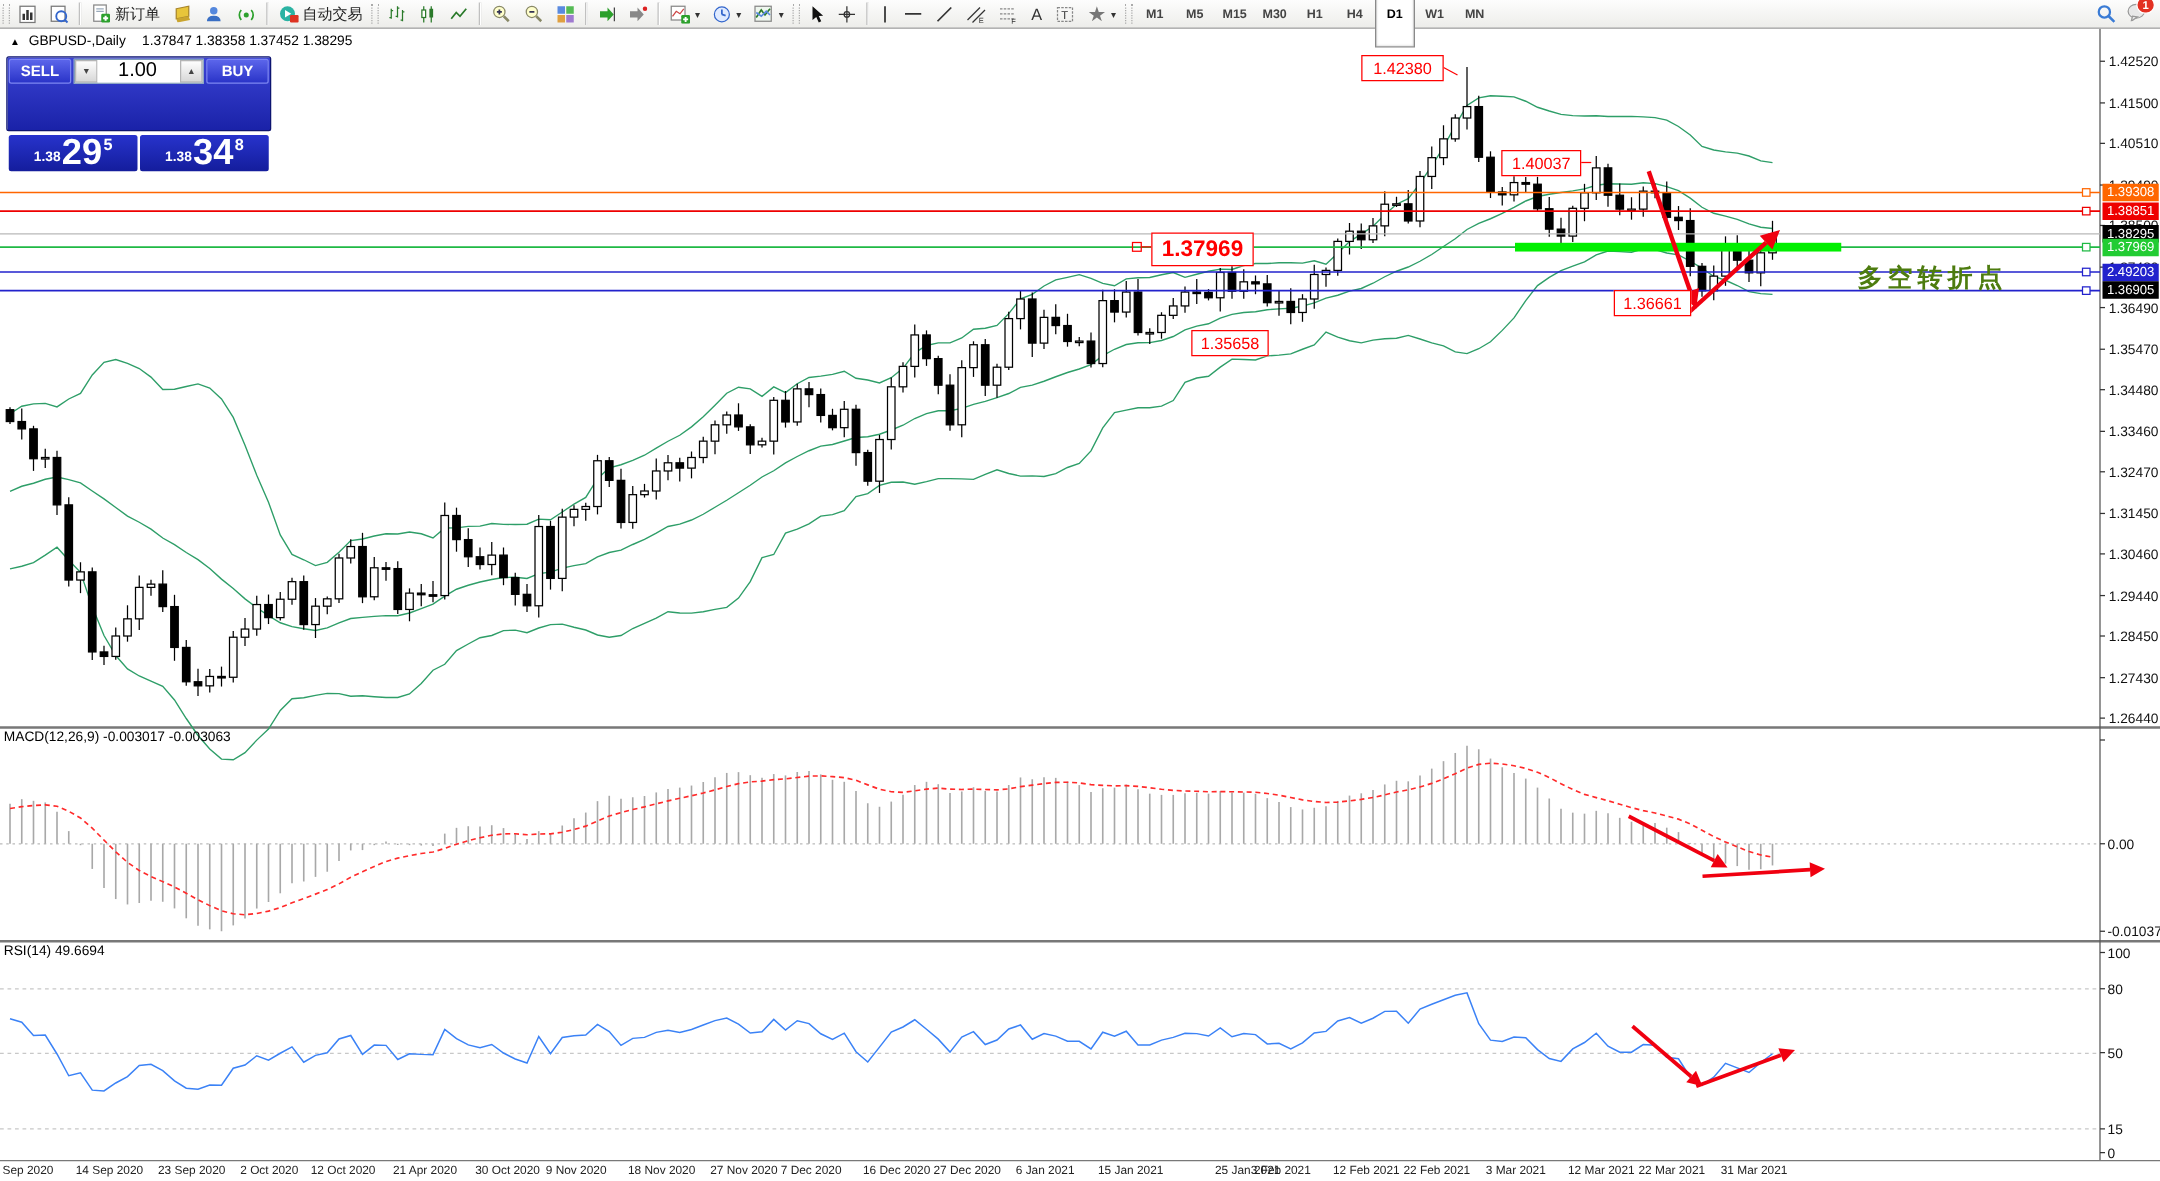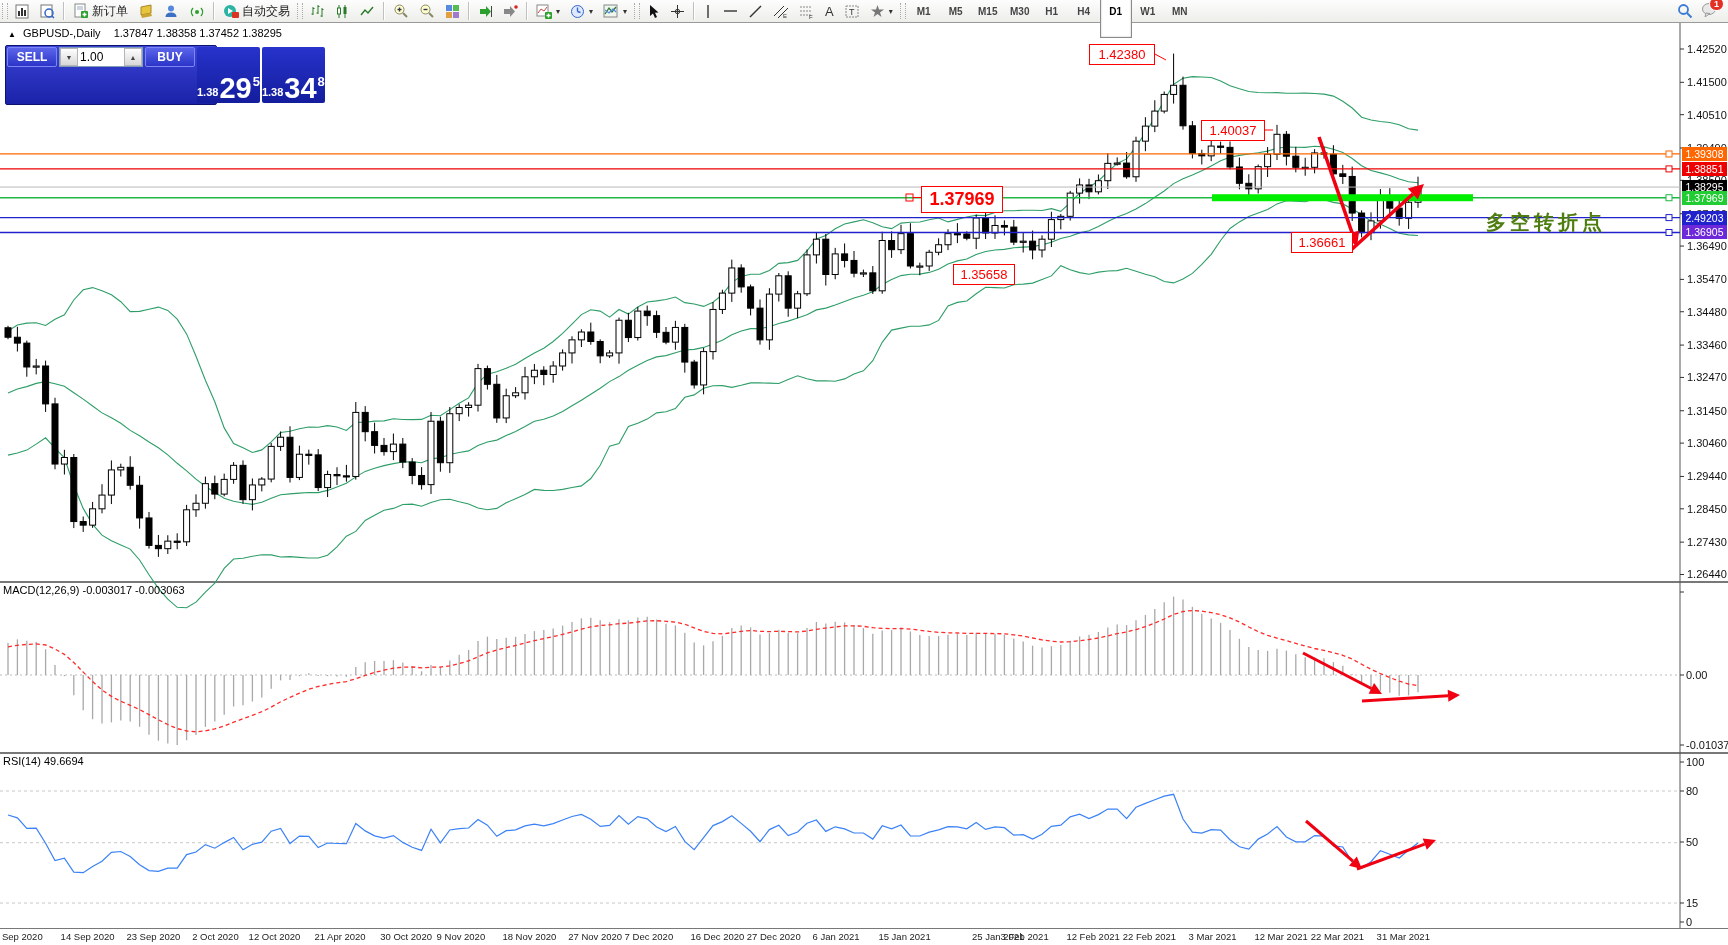--- a/index.html
+++ b/index.html
@@ -28,29 +28,29 @@
   .price-tag{position:absolute;left:1682px;width:45px;height:14px;color:#fff;font-size:10.5px;
     display:flex;align-items:center;justify-content:center;z-index:4;}
   .anno{position:absolute;border:1px solid #f00;color:#f00;background:#fff;
     display:flex;align-items:center;justify-content:center;font-size:13px;z-index:4;}
   .anno.big{font-size:18px;font-weight:bold;}
   .cn-note{position:absolute;font-size:20px;font-weight:bold;letter-spacing:4px;z-index:4;}
   .axis-date{position:absolute;top:931px;font-size:9.5px;color:#222;width:64px;text-align:left;z-index:3;}
   
   #oneclick{position:absolute;left:5px;top:45px;width:210px;height:58px;z-index:10;
     background:linear-gradient(#3b44d6,#1a22a8);border:1px solid #0d1470;border-radius:2px;
-    display:flex;flex-direction:row;}
+    display:flex;flex-direction:column;gap:39px;}
   #oc-row1{display:flex;height:22px;}
   .oc-btn{flex:0 0 48px;margin:1px;background:linear-gradient(#5b65ea,#2a34c8);color:#fff;
     font-size:12px;font-weight:bold;display:flex;align-items:center;justify-content:center;
     border:1px solid #7d86f2;border-radius:2px;cursor:pointer;}
   #oc-vol{flex:1;display:flex;align-items:stretch;margin:1px;background:#f0f0f0;border:1px solid #7f9db9;}
   .spin{width:16px;background:linear-gradient(#fefefe,#d8d8d8);display:flex;align-items:center;
     justify-content:center;font-size:7px;color:#444;border:1px solid #b5b5b5;cursor:pointer;}
-  #vol-input{flex:1;border:none;outline:none;text-align:left;font-size:12px;padding-right:4px;width:40px;
+  #vol-input{flex:1;border:none;outline:none;text-align:center;font-size:16px;padding-right:4px;width:40px;
     font-family:"Liberation Sans",sans-serif;}
   #oc-row2{display:flex;flex:1;}
   .price-box{flex:1;margin:1px;display:flex;align-items:flex-end;justify-content:center;
     color:#fff;background:linear-gradient(#2733cc,#141d9c);border-radius:2px;padding-bottom:2px;}
   .pb-small{font-size:11px;font-weight:bold;margin:0 1px 3px 0;}
   .pb-big{font-size:29px;font-weight:bold;line-height:26px;}
   .pb-sup{font-size:13px;font-weight:bold;margin:0 0 12px 1px;}
   svg text{font-family:"Liberation Sans","DejaVu Sans",sans-serif;}
 </style>
 </head>
@@ -853,21 +853,21 @@
       <line x1="1357" y1="869" x2="1424.7350212679069" y2="844.1352453573506" stroke="#f00010" stroke-width="3"></line>
       <polygon points="1436,840 1426.8,849.8 1422.7,838.5" fill="#f00010"></polygon>
     </g>
   </svg>
 <div id="overlays">
     <div class="price-tag" style="top: 146.967px; background: rgb(255, 102, 0);">1.39308</div>
     <div class="price-tag" style="top: 161.902px; background: rgb(238, 0, 0);">1.38851</div>
     <div class="price-tag" style="top: 180.072px; background: rgb(0, 0, 0);">1.38295</div>
     <div class="price-tag" style="top: 190.725px; background: rgb(34, 204, 51);">1.37969</div>
     <div class="price-tag" style="top: 210.595px; background: rgb(34, 34, 204);">2.49203</div>
-    <div class="price-tag" style="top: 225.497px; background: #6d28d9;">1.36905</div>
+    <div class="price-tag" style="top: 225.497px; background: #000000;">1.36905</div>
     <div class="anno" style="left: 1089px; top: 44px; width: 64px; height: 19px;">1.42380</div>
     <div class="anno" style="left: 1201px; top: 120px; width: 62px; height: 19px;">1.40037</div>
     <div class="anno big" style="left: 921px; top: 186px; width: 80px; height: 25px;">1.37969</div>
     <div class="anno" style="left: 1291px; top: 232px; width: 60px; height: 19px;">1.36661</div>
     <div class="anno" style="left: 953px; top: 264px; width: 60px; height: 19px;">1.35658</div>
     <div class="cn-note" style="left: 1486px; top: 209px; color: #4d7c0f;">多空转折点</div>
     <div class="axis-date" style="left: 2px;">Sep 2020</div>
     <div class="axis-date" style="left: 60.6px;">14 Sep 2020</div>
     <div class="axis-date" style="left: 126.4px;">23 Sep 2020</div>
     <div class="axis-date" style="left: 192.2px;">2 Oct 2020</div>

